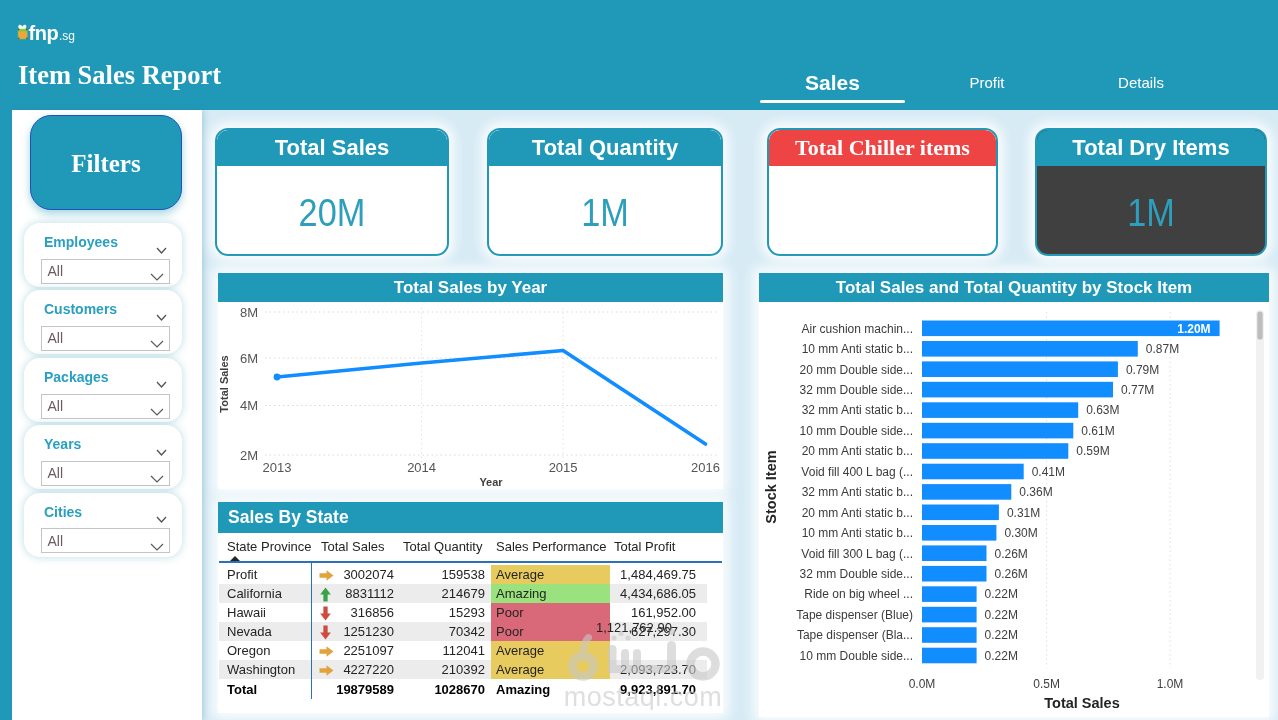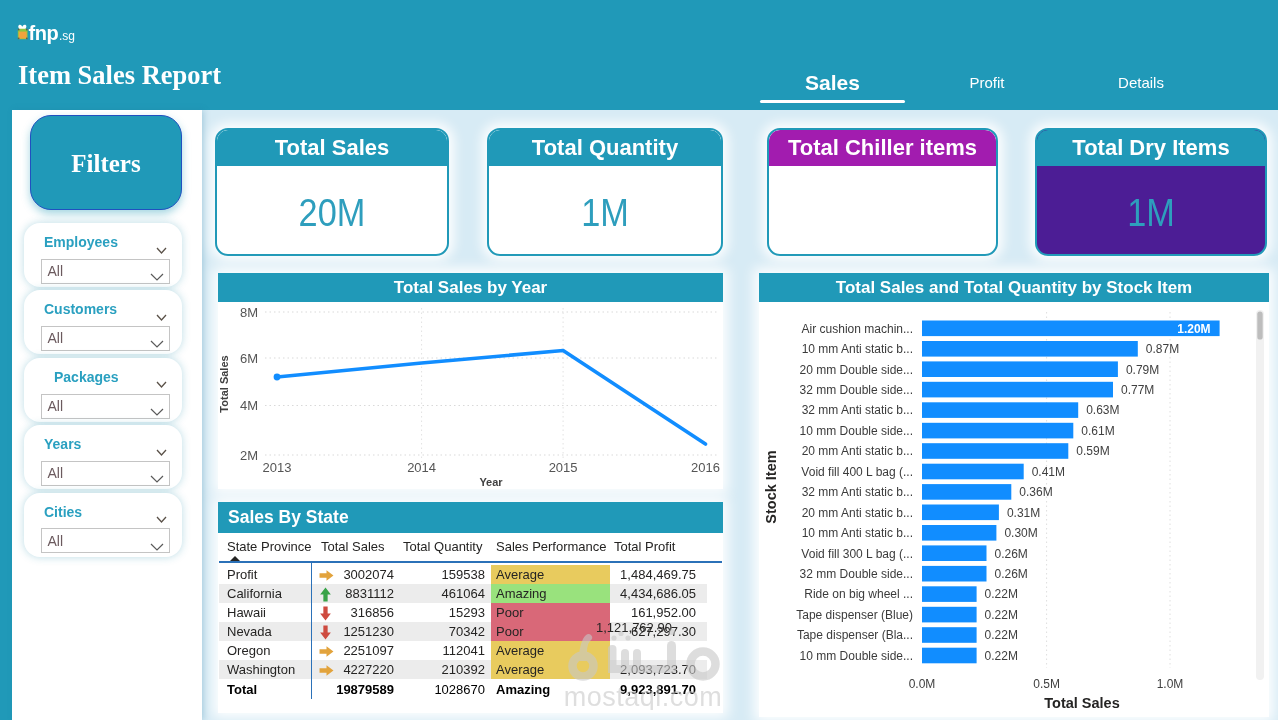--- a/index.html
+++ b/index.html
@@ -48,21 +48,21 @@
 <div class="abs" style="left:44px;top:301.4px;font-size:14px;font-weight:bold;color:#2aa0c0;">Customers</div>
 <div class="abs" style="left:155.5px;top:306.9px;"><svg width="11" height="7" viewBox="0 0 11 7">
         <polyline points="1,1 5.5,6 10,1" fill="none" stroke="#5a5148" stroke-width="1.3"></polyline>
       </svg></div>
 <div class="abs" style="left:41px;top:326.1px;width:129px;height:25px;border:1px solid #c4c4c4;background:#fff;"></div>
 <div class="abs" style="left:47.5px;top:330.4px;font-size:14px;color:#6b5a5e;">All</div>
 <div class="abs" style="left:150px;top:334.4px;"><svg width="14" height="8" viewBox="0 0 14 8">
         <polyline points="1,1 7,7 13,1" fill="none" stroke="#5a5a5a" stroke-width="1.2"></polyline>
       </svg></div>
 <div class="abs" style="left:24px;top:357.8px;width:158px;height:64px;background:#fff;border-radius:16px;box-shadow:0 0 8px rgba(31,140,170,.3);"></div>
-<div class="abs" style="left:44px;top:368.8px;font-size:14px;font-weight:bold;color:#2aa0c0;margin-left:10px;">Packages</div>
+<div class="abs" style="left:44px;top:368.8px;font-size:14px;font-weight:bold;color:#2aa0c0;">Packages</div>
 <div class="abs" style="left:155.5px;top:374.3px;"><svg width="11" height="7" viewBox="0 0 11 7">
         <polyline points="1,1 5.5,6 10,1" fill="none" stroke="#5a5148" stroke-width="1.3"></polyline>
       </svg></div>
 <div class="abs" style="left:41px;top:393.5px;width:129px;height:25px;border:1px solid #c4c4c4;background:#fff;"></div>
 <div class="abs" style="left:47.5px;top:397.8px;font-size:14px;color:#6b5a5e;">All</div>
 <div class="abs" style="left:150px;top:401.8px;"><svg width="14" height="8" viewBox="0 0 14 8">
         <polyline points="1,1 7,7 13,1" fill="none" stroke="#5a5a5a" stroke-width="1.2"></polyline>
       </svg></div>
 <div class="abs" style="left:24px;top:425.2px;width:158px;height:64px;background:#fff;border-radius:16px;box-shadow:0 0 8px rgba(31,140,170,.3);"></div>
 <div class="abs" style="left:44px;top:436.2px;font-size:14px;font-weight:bold;color:#2aa0c0;">Years</div>
@@ -86,23 +86,23 @@
       </svg></div>
 <div class="abs" style="left:215px;top:128px;width:234px;height:128px;background:#fff;border:2px solid #2099b8;border-radius:13px;box-shadow:0 0 12px 5px rgba(255,255,255,.95);overflow:hidden;">
       <div style="height:36px;background:#2099b8;border-radius:11px 11px 0 0;color:#fff;font-size:22px;font-weight:bold;text-align:center;line-height:35px;">Total Sales</div>
       <div style="margin-top:25px;text-align:center;font-size:39px;color:#2e9ebd;"><span style="display:inline-block;transform:scaleX(0.88);">20M</span></div>
     </div>
 <div class="abs" style="left:487px;top:128px;width:236px;height:128px;background:#fff;border:2px solid #2099b8;border-radius:13px;box-shadow:0 0 12px 5px rgba(255,255,255,.95);overflow:hidden;">
       <div style="height:36px;background:#2099b8;border-radius:11px 11px 0 0;color:#fff;font-size:22px;font-weight:bold;text-align:center;line-height:35px;">Total Quantity</div>
       <div style="margin-top:25px;text-align:center;font-size:39px;color:#2e9ebd;"><span style="display:inline-block;transform:scaleX(0.88);">1M</span></div>
     </div>
 <div class="abs" style="left:767px;top:128px;width:231px;height:128px;background:#fff;border:2px solid #2099b8;border-radius:13px;box-shadow:0 0 12px 5px rgba(255,255,255,.95);overflow:hidden;">
-      <div style="height:36px;background:#a21caf;border-radius:11px 11px 0 0;color:#fff;font-size:22px;font-weight:bold;text-align:center;line-height:35px;">Total Chiller items</div>
-    </div>
-<div class="abs" style="left:1035px;top:128px;width:232px;height:128px;background:#4c1d95;border:2px solid #2099b8;border-radius:13px;box-shadow:0 0 12px 5px rgba(255,255,255,.95);overflow:hidden;">
+      <div style="height:36px;background:#ef4444;border-radius:11px 11px 0 0;color:#fff;font-size:22px;font-weight:bold;text-align:center;line-height:35px;font-family:Liberation Serif, serif;">Total Chiller items</div>
+    </div>
+<div class="abs" style="left:1035px;top:128px;width:232px;height:128px;background:#404040;border:2px solid #2099b8;border-radius:13px;box-shadow:0 0 12px 5px rgba(255,255,255,.95);overflow:hidden;">
       <div style="height:36px;background:#2099b8;border-radius:11px 11px 0 0;color:#fff;font-size:22px;font-weight:bold;text-align:center;line-height:35px;">Total Dry Items</div>
       <div style="margin-top:25px;text-align:center;font-size:39px;color:#2e9ebd;"><span style="display:inline-block;transform:scaleX(0.88);">1M</span></div>
     </div>
 <div class="panel" style="left:218px;top:273px;width:505px;height:216px;"></div>
 <div class="phead" style="left:218px;top:273px;width:505px;height:29px;font-size:17px;text-align:center;line-height:29px;">Total Sales by Year</div>
 <svg class="abs" style="left:218px;top:302px;" width="505" height="187" viewBox="0 0 505 187">
       <line x1="47" y1="10" x2="500" y2="10" stroke="#d9d9d9" stroke-width="1" stroke-dasharray="1.5,3"></line>
       <text x="40" y="14.5" text-anchor="end" font-size="13" fill="#555">8M</text>
       <line x1="47" y1="56" x2="500" y2="56" stroke="#d9d9d9" stroke-width="1" stroke-dasharray="1.5,3"></line>
       <text x="40" y="60.5" text-anchor="end" font-size="13" fill="#555">6M</text>
@@ -139,21 +139,21 @@
 <div class="abs" style="left:385px;top:566.7px;width:100px;text-align:right;font-size:13px;color:#252423;">159538</div>
 <div class="abs" style="left:496px;top:566.7px;font-size:13px;color:#252423;">Average</div>
 <div class="abs" style="left:596px;top:566.7px;width:100px;text-align:right;font-size:13px;color:#252423;">1,484,469.75</div>
 <div class="abs" style="left:219px;top:583.6px;width:488px;height:19.1px;background:#ececec;"></div>
 <div class="abs" style="left:491px;top:583.6px;width:119px;height:19.1px;background:#99e27d;"></div>
 <div class="abs" style="left:227px;top:585.8px;font-size:13px;color:#252423;">California</div>
 <div class="abs" style="left:319px;top:586.6px;"><svg width="13" height="15" viewBox="0 0 12 14">
         <path d="M4 13.5 V7 H1 L6 0.5 L11 7 H8 V13.5 Z" fill="#38a348"></path>
       </svg></div>
 <div class="abs" style="left:294px;top:585.8px;width:100px;text-align:right;font-size:13px;color:#252423;">8831112</div>
-<div class="abs" style="left:385px;top:585.8px;width:100px;text-align:right;font-size:13px;color:#252423;">461064</div>
+<div class="abs" style="left:385px;top:585.8px;width:100px;text-align:right;font-size:13px;color:#252423;">214679</div>
 <div class="abs" style="left:496px;top:585.8px;font-size:13px;color:#252423;">Amazing</div>
 <div class="abs" style="left:596px;top:585.8px;width:100px;text-align:right;font-size:13px;color:#252423;">4,434,686.05</div>
 <div class="abs" style="left:491px;top:602.7px;width:119px;height:19.1px;background:#d96878;"></div>
 <div class="abs" style="left:227px;top:604.9px;font-size:13px;color:#252423;">Hawaii</div>
 <div class="abs" style="left:319px;top:605.7px;"><svg width="13" height="15" viewBox="0 0 12 14">
         <path d="M4 0.5 V7 H1 L6 13.5 L11 7 H8 V0.5 Z" fill="#ce4b40"></path>
       </svg></div>
 <div class="abs" style="left:294px;top:604.9px;width:100px;text-align:right;font-size:13px;color:#252423;">316856</div>
 <div class="abs" style="left:385px;top:604.9px;width:100px;text-align:right;font-size:13px;color:#252423;">15293</div>
 <div class="abs" style="left:496px;top:604.9px;font-size:13px;color:#252423;">Poor</div>
@@ -182,21 +182,21 @@
 <div class="abs" style="left:227px;top:662.2px;font-size:13px;color:#252423;">Washington</div>
 <div class="abs" style="left:319px;top:663.0px;"><svg width="15" height="13" viewBox="0 0 14 12">
         <path d="M0.5 4 H7 V1 L13.5 6 L7 11 V8 H0.5 Z" fill="#e2a33c"></path>
       </svg></div>
 <div class="abs" style="left:294px;top:662.2px;width:100px;text-align:right;font-size:13px;color:#252423;">4227220</div>
 <div class="abs" style="left:385px;top:662.2px;width:100px;text-align:right;font-size:13px;color:#252423;">210392</div>
 <div class="abs" style="left:496px;top:662.2px;font-size:13px;color:#252423;">Average</div>
 <div class="abs" style="left:596px;top:662.2px;width:100px;text-align:right;font-size:13px;color:#252423;">2,093,723.70</div>
 <div class="abs" style="left:227px;top:682.1px;font-size:13px;font-weight:bold;color:#000;">Total</div>
 <div class="abs" style="left:294px;top:682.1px;width:100px;text-align:right;font-size:13px;font-weight:bold;color:#000;">19879589</div>
-<div class="abs" style="left:385px;top:682.1px;width:100px;text-align:right;font-size:13px;font-weight:normal;color:#000;">1028670</div>
+<div class="abs" style="left:385px;top:682.1px;width:100px;text-align:right;font-size:13px;font-weight:bold;color:#000;">1028670</div>
 <div class="abs" style="left:496px;top:682.1px;font-size:13px;font-weight:bold;color:#000;">Amazing</div>
 <div class="abs" style="left:596px;top:682.1px;width:100px;text-align:right;font-size:13px;font-weight:bold;color:#000;">9,923,891.70</div>
 <div class="abs" style="left:311px;top:561.3px;width:1.4px;height:138px;background:#2b71b8;"></div>
 <div class="panel" style="left:759px;top:273px;width:510px;height:444px;"></div>
 <div class="phead" style="left:759px;top:273px;width:510px;height:29px;font-size:17px;text-align:center;line-height:29px;">Total Sales and Total Quantity by Stock Item</div>
 <svg class="abs" style="left:759px;top:302px;" width="510" height="415" viewBox="0 0 510 415">
       <line x1="287.6" y1="10" x2="287.6" y2="366" stroke="#dedede" stroke-width="1" stroke-dasharray="1.5,3"></line>
       <line x1="411.0" y1="10" x2="411.0" y2="366" stroke="#dedede" stroke-width="1" stroke-dasharray="1.5,3"></line>
       <rect x="163.0" y="18.5" width="297.6" height="15.6" fill="#118DFF"></rect>
       <text x="154" y="30.6" text-anchor="end" font-size="12" fill="#3b3b3b">Air cushion machin...</text>

